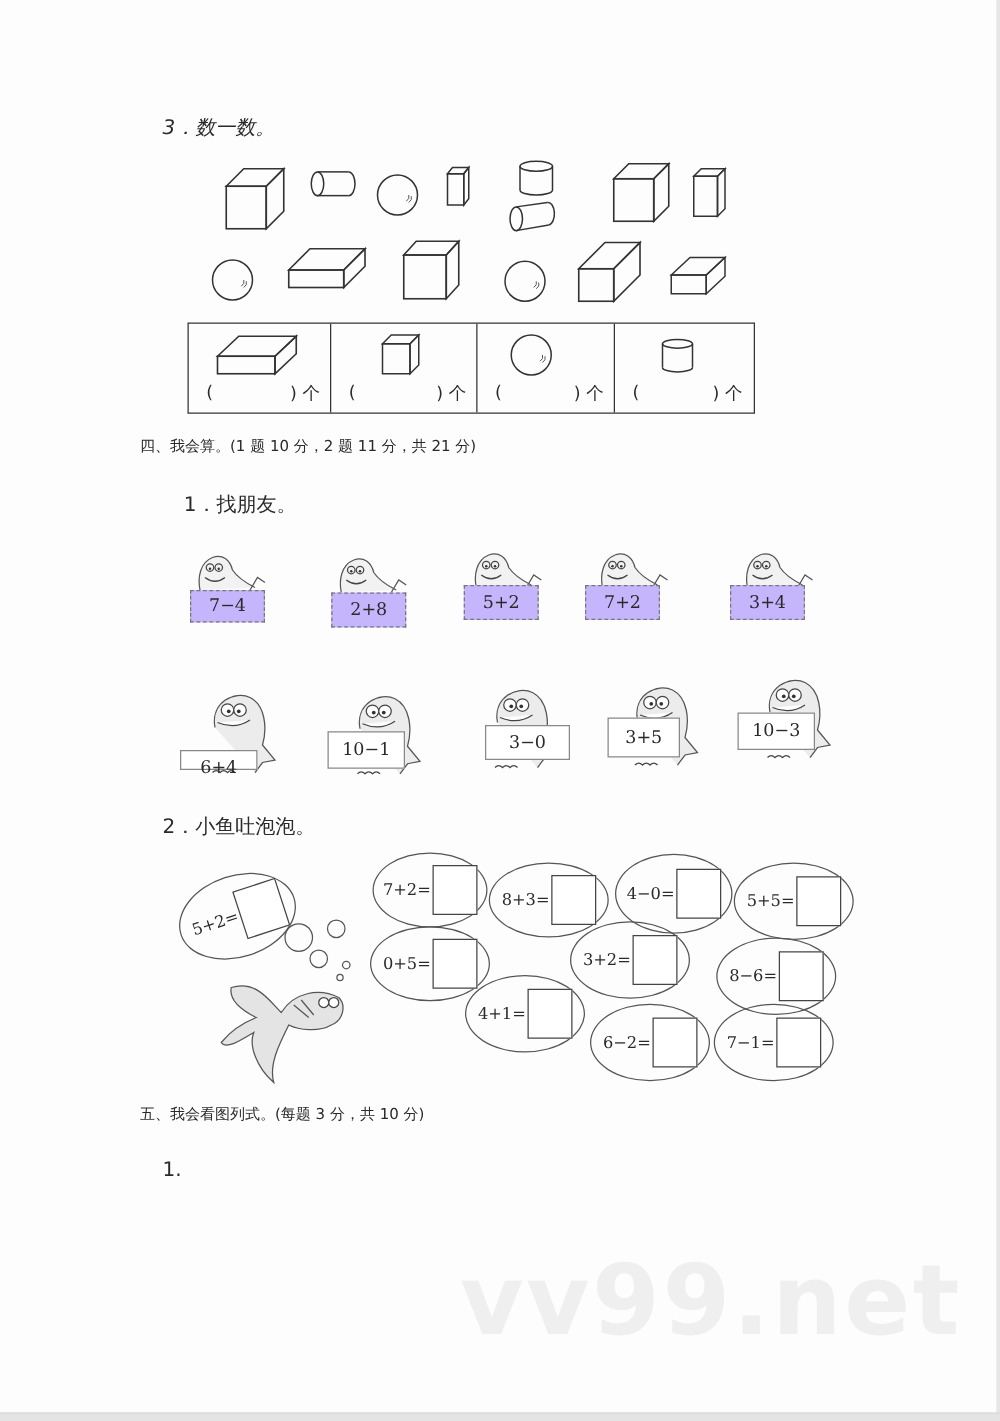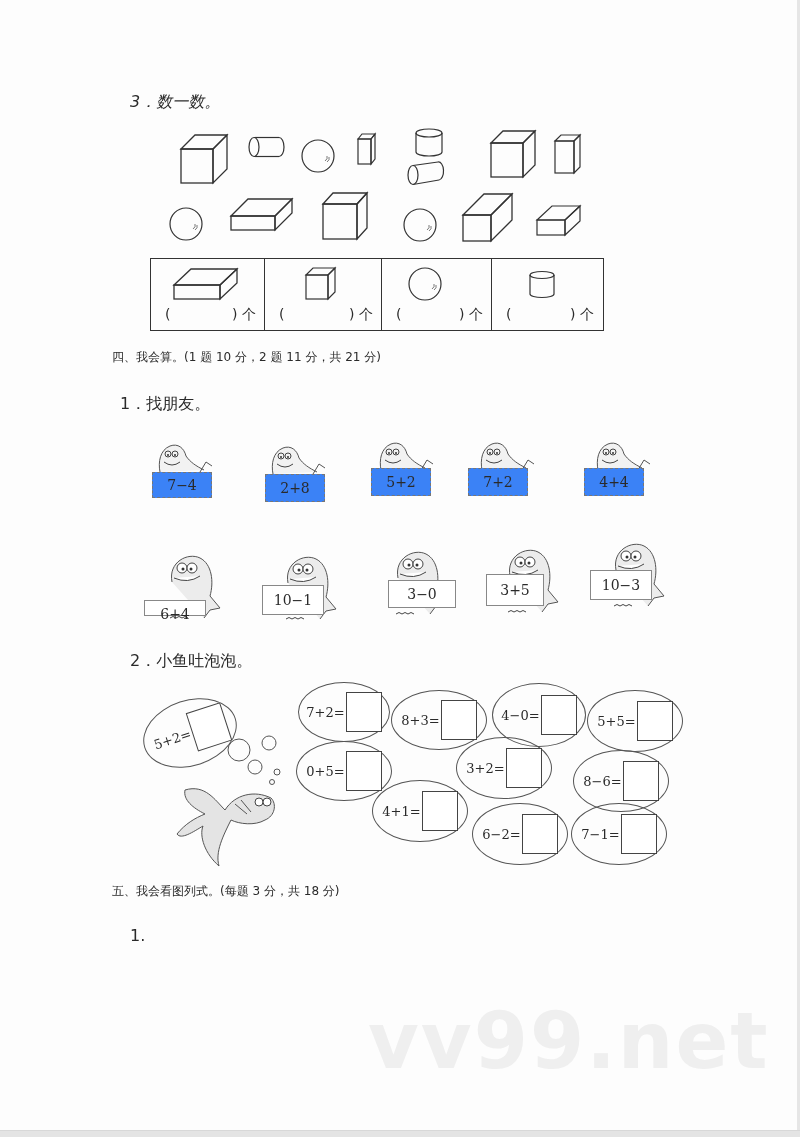--- a/index.html
+++ b/index.html
@@ -13,21 +13,21 @@
   .page-edge-bottom { position: absolute; left: 0; bottom: 0; width: 800px; height: 6px; background: #e4e4e4; border-top: 1px solid #d8d8d8; }
   .txt { position: absolute; font-size: 16px; white-space: nowrap; line-height: 20px; }
   .section { font-size: 12px; }
   .shape { position: absolute; }
   svg { overflow: visible; }
   .count-table { position: absolute; left: 150px; top: 258px; width: 454px; height: 73px; border: 1.5px solid #333; display: flex; box-sizing: border-box; }
   .count-cell { position: relative; border-right: 1.5px solid #333; box-sizing: border-box; }
   .count-cell:last-child { border-right: none; }
   .count-answer { position: absolute; bottom: 6px; left: 0; right: 0; font-size: 14px; display: flex; justify-content: space-between; padding: 0 8px 0 14px; }
   .dino-card { position: absolute; }
-  .dino-card .sign { position: absolute; left: 0; bottom: 0; border: 1px dashed #777; background: #3b82f6; font-family: "DejaVu Serif", serif; font-size: 14px; text-align: center; box-sizing: border-box; }
+  .dino-card .sign { position: absolute; left: 0; bottom: 0; border: 1px dashed #777; background: #c4b5fd; font-family: "DejaVu Serif", serif; font-size: 14px; text-align: center; box-sizing: border-box; }
   .peng-card { position: absolute; }
   .peng-card .sign { position: absolute; border: 1px solid #888; background: #fff; font-family: "DejaVu Serif", serif; font-size: 14px; text-align: center; box-sizing: border-box; }
   .bubble { position: absolute; border: 1.5px solid #555; border-radius: 50%; box-sizing: border-box; display: flex; align-items: center; justify-content: center; font-family: "DejaVu Serif", serif; font-size: 13px; }
   .bubble .box { width: 34px; height: 38px; border: 1.5px solid #444; background: #fff; margin-left: 1px; }
   .watermark { position: absolute; left: 368px; top: 996px; font-family: "DejaVu Sans", sans-serif; font-weight: bold; font-size: 78px; color: #efefef; letter-spacing: 2px; }
 </style>
 </head>
 <body>
 
 <div class="page-edge-right"></div>
@@ -147,21 +147,21 @@
       <path d="M2,23 A12,3.5 0 0 0 26,23" fill="none" stroke="#333" stroke-width="1.2"></path>
     </svg>
     <div class="count-answer">
       <span>(</span>
       <span><span>)</span>&nbsp;<span>个</span></span>
     </div>
   </div>
 </div>
 
 <div class="txt section" style="left:112px; top:347px;">四、我会算。(1 题 10 分，2 题 11 分，共 21 分)</div>
-<div class="txt" style="left:120px; top:394px;">1．找朋友。</div>
+<div class="txt" style="left:147px; top:394px;">1．找朋友。</div>
 
 <div class="dino-card" style="left:152px;top:442px;width:72px;height:56px">
   <svg class="shape" style="left:4px;top:0" width="60" height="32">
     <path d="M4,30 C2,20 4,8 14,4 C22,1 28,6 30,14 C34,20 40,24 48,28" fill="#f2f2f2" stroke="#555" stroke-width="1"></path>
     <circle cx="12" cy="12" r="3" fill="none" stroke="#444"></circle>
       <circle cx="19" cy="12" r="3" fill="none" stroke="#444"></circle>
     <circle cx="12" cy="13" r="1" fill="#333"></circle>
       <circle cx="19" cy="13" r="1" fill="#333"></circle>
     <path d="M8,20 q8,6 16,0" fill="none" stroke="#444"></path>
     <path d="M44,30 l6,-10 l6,4" fill="none" stroke="#555"></path>
@@ -207,21 +207,21 @@
 <div class="dino-card" style="left:584px;top:440px;width:72px;height:56px">
   <svg class="shape" style="left:10px;top:0" width="60" height="32">
     <path d="M4,30 C2,20 4,8 14,4 C22,1 28,6 30,14 C34,20 40,24 48,28" fill="#f2f2f2" stroke="#555" stroke-width="1"></path>
     <circle cx="12" cy="12" r="3" fill="none" stroke="#444"></circle>
       <circle cx="19" cy="12" r="3" fill="none" stroke="#444"></circle>
     <circle cx="12" cy="13" r="1" fill="#333"></circle>
       <circle cx="19" cy="13" r="1" fill="#333"></circle>
     <path d="M8,20 q8,6 16,0" fill="none" stroke="#444"></path>
     <path d="M44,30 l6,-10 l6,4" fill="none" stroke="#555"></path>
   </svg>
-  <div class="sign" style="width:60px;height:28px;line-height:26px">4+4</div>
+  <div class="sign" style="width:60px;height:28px;line-height:26px">3+4</div>
 </div>
 
 <div class="peng-card" style="left:144px;top:552px;width:80px;height:70px">
   <svg class="shape" style="left:14px;top:0" width="66" height="70">
     <path d="M14,30 C10,10 30,0 42,6 C54,12 56,30 52,44 L62,56 L52,58 L46,66" fill="#ececec" stroke="#555" stroke-width="1"></path>
     <ellipse cx="24" cy="16" rx="5" ry="5" fill="#fff" stroke="#444"></ellipse>
       <ellipse cx="34" cy="16" rx="5" ry="5" fill="#fff" stroke="#444"></ellipse>
     <circle cx="25" cy="17" r="1.5" fill="#333"></circle>
       <circle cx="33" cy="17" r="1.5" fill="#333"></circle>
     <path d="M16,26 q14,6 26,-2" fill="#fff" stroke="#444"></path>
@@ -332,18 +332,18 @@
 </div>
 <div class="bubble" style="left:472px;top:803px;width:96px;height:62px">
   <span>6−2=</span>
     <div class="box"></div>
 </div>
 <div class="bubble" style="left:571px;top:803px;width:96px;height:62px">
   <span>7−1=</span>
     <div class="box"></div>
 </div>
 
-<div class="txt section" style="left:112px; top:881px;">五、我会看图列式。(每题 3 分，共 18 分)</div>
+<div class="txt section" style="left:112px; top:881px;">五、我会看图列式。(每题 3 分，共 10 分)</div>
 <div class="txt" style="left:130px; top:926px;">1.</div>
 
 <div class="watermark">vv99.net</div>
 
 <div class="page-edge-bottom"></div>
 
 </body></html>

